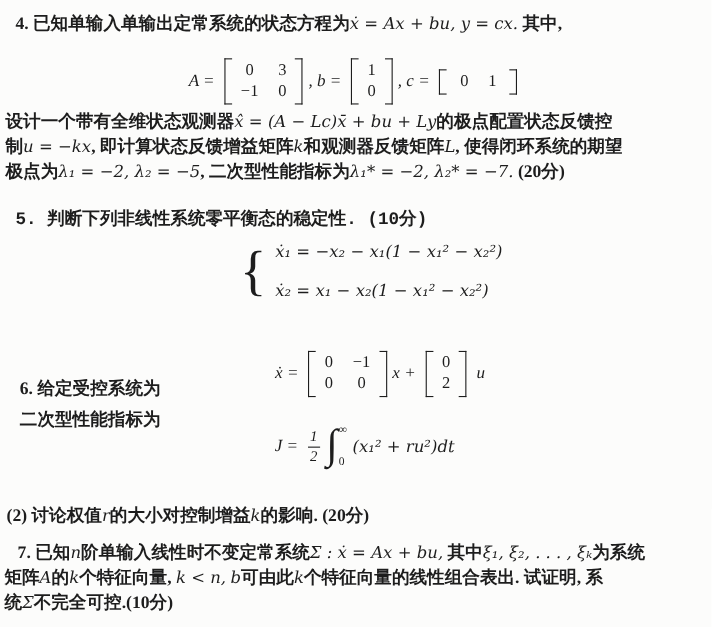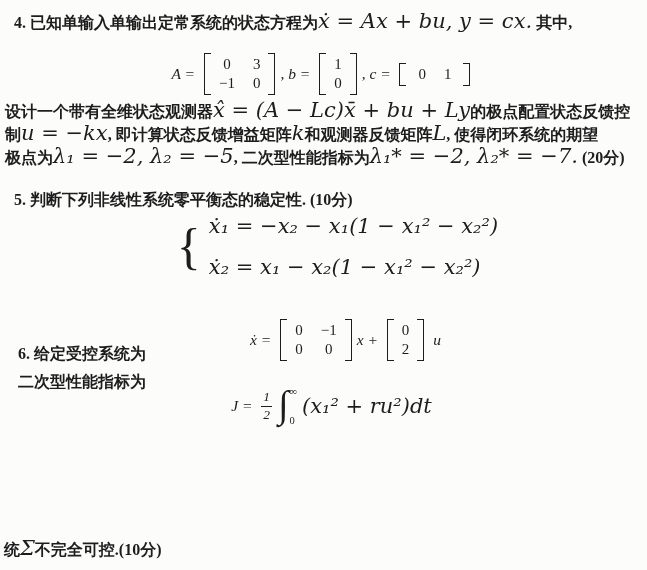--- a/index.html
+++ b/index.html
@@ -3,21 +3,21 @@
 <meta charset="utf-8">
 <style>
   html,body { margin:0; padding:0; background:#ffffff; }
   .page {
     position:relative; width:647px; height:570px;
     background:#fcfcfb; color:#1d1d1d; overflow:hidden;
     font-family:"Liberation Serif","DejaVu Serif",serif;
   }
   .line { position:absolute; white-space:nowrap; font-size:16px; line-height:22px; }
   .seg-c { font-weight:600;text-align:right; }
-  .seg-m { font-style:italic; font-family:"DejaVu Serif","Liberation Serif",serif; font-size:21px; font-weight:400; }
+  .seg-m { font-style:italic; font-family:"DejaVu Serif","Liberation Serif",serif; font-size:15px; font-weight:400; }
   .eq { position:absolute; left:0; right:0; display:flex; justify-content:center; align-items:center; }
   .mlabel { font-style:italic; font-size:15.5px; display:inline-flex; align-items:center; white-space:pre; }
   .mat { display:inline-flex; align-items:stretch; margin:0 5px; }
   .mat .br { width:6px; }
   .br-l { border-top:1.6px solid currentColor; border-bottom:1.6px solid currentColor; border-left:1.6px solid currentColor; }
   .br-r { border-top:1.6px solid currentColor; border-bottom:1.6px solid currentColor; border-right:1.6px solid currentColor; }
   .cells { display:grid; align-content:center; justify-items:center; column-gap:18px; row-gap:4px; padding:4px 8px; font-size:15px; line-height:1; }
   .cols-2 { grid-template-columns:auto auto; }
   .cols-1 { grid-template-columns:auto; }
   .sys { display:inline-flex; align-items:center; transform:translateX(14px); }
@@ -65,21 +65,21 @@
         <span>1</span>
       </span>
       <span class="br br-r"></span>
     </span>
   </div>
 
   <div class="line" style="top:99px; left:5px;"><span class="seg-c">设计一个带有全维状态观测器</span><span class="seg-m">x̂ = (A − Lc)x̄ + bu + Ly</span><span class="seg-c">的极点配置状态反馈控</span></div>
   <div class="line" style="top:122px; left:5px;"><span class="seg-c">制</span><span class="seg-m">u = −kx</span><span class="seg-c">, 即计算状态反馈增益矩阵</span><span class="seg-m">k</span><span class="seg-c">和观测器反馈矩阵</span><span class="seg-m">L</span><span class="seg-c">, 使得闭环系统的期望</span></div>
   <div class="line" style="top:145px; left:5px;"><span class="seg-c">极点为</span><span class="seg-m">λ₁ = −2, λ₂ = −5</span><span class="seg-c">, 二次型性能指标为</span><span class="seg-m">λ₁* = −2, λ₂* = −7.</span><span class="seg-c"> (20分)</span></div>
 
-  <div class="line" style="top:189px; left:14px;"><span class="seg-c">5. 判断下列非线性系统零平衡态的稳定性. (10分)</span></div>
+  <div class="line" style="top:189px; left:14px;font-family:Liberation Mono, monospace;"><span class="seg-c">5. 判断下列非线性系统零平衡态的稳定性. (10分)</span></div>
 
   <div class="eq" style="top:219px; height:54px;">
     <span class="sys">
       <span class="sys-brace">{</span>
       <span class="sys-rows">
         <span class="seg-m">ẋ₁ = −x₂ − x₁(1 − x₁² − x₂²)</span>
         <span class="seg-m">ẋ₂ = x₁ − x₂(1 − x₁² − x₂²)</span>
       </span>
     </span>
   </div>
@@ -119,16 +119,19 @@
       <span class="den">2</span>
     </span>
     <span class="int-sign">∫</span>
     <span class="int-lims">
       <span>∞</span>
       <span>0</span>
     </span>
     <span class="seg-m">(x₁² + ru²)dt</span>
   </div>
 
+  <div class="line" style="top:458px; left:6px;"><span class="seg-c">(2) 讨论权值</span><span class="seg-m">r</span><span class="seg-c">的大小对控制增益</span><span class="seg-m">k</span><span class="seg-c">的影响. (20分)</span></div>
 
+  <div class="line" style="top:491px; left:16px;"><span class="seg-c">7. 已知</span><span class="seg-m">n</span><span class="seg-c">阶单输入线性时不变定常系统</span><span class="seg-m">Σ : ẋ = Ax + bu,</span><span class="seg-c"> 其中</span><span class="seg-m">ξ₁, ξ₂, . . . , ξₖ</span><span class="seg-c">为系统</span></div>
+  <div class="line" style="top:514px; left:4px;"><span class="seg-c">矩阵</span><span class="seg-m">A</span><span class="seg-c">的</span><span class="seg-m">k</span><span class="seg-c">个特征向量, </span><span class="seg-m">k &lt; n,</span><span class="seg-c"> </span><span class="seg-m">b</span><span class="seg-c">可由此</span><span class="seg-m">k</span><span class="seg-c">个特征向量的线性组合表出. 试证明, 系</span></div>
   <div class="line" style="top:537px; left:4px;"><span class="seg-c">统</span><span class="seg-m">Σ</span><span class="seg-c">不完全可控.(10分)</span></div>
 
 </div>
 
 </body></html>

